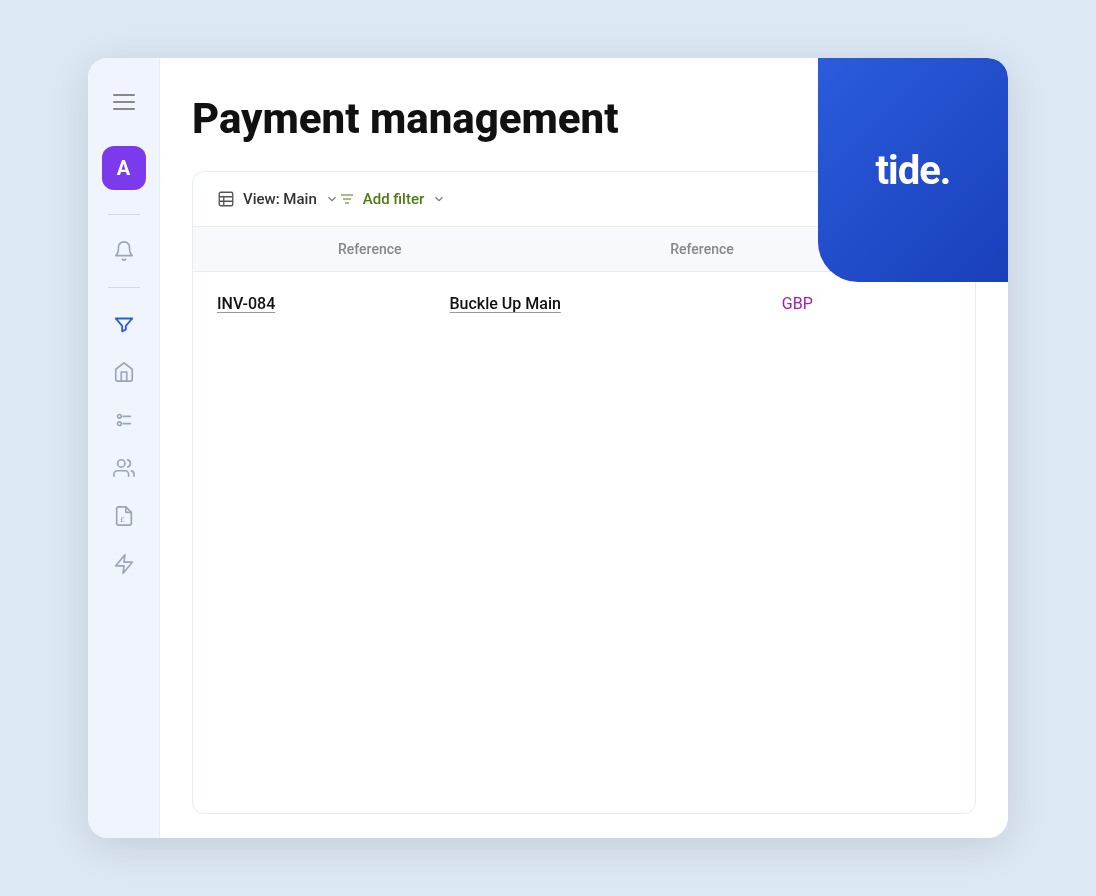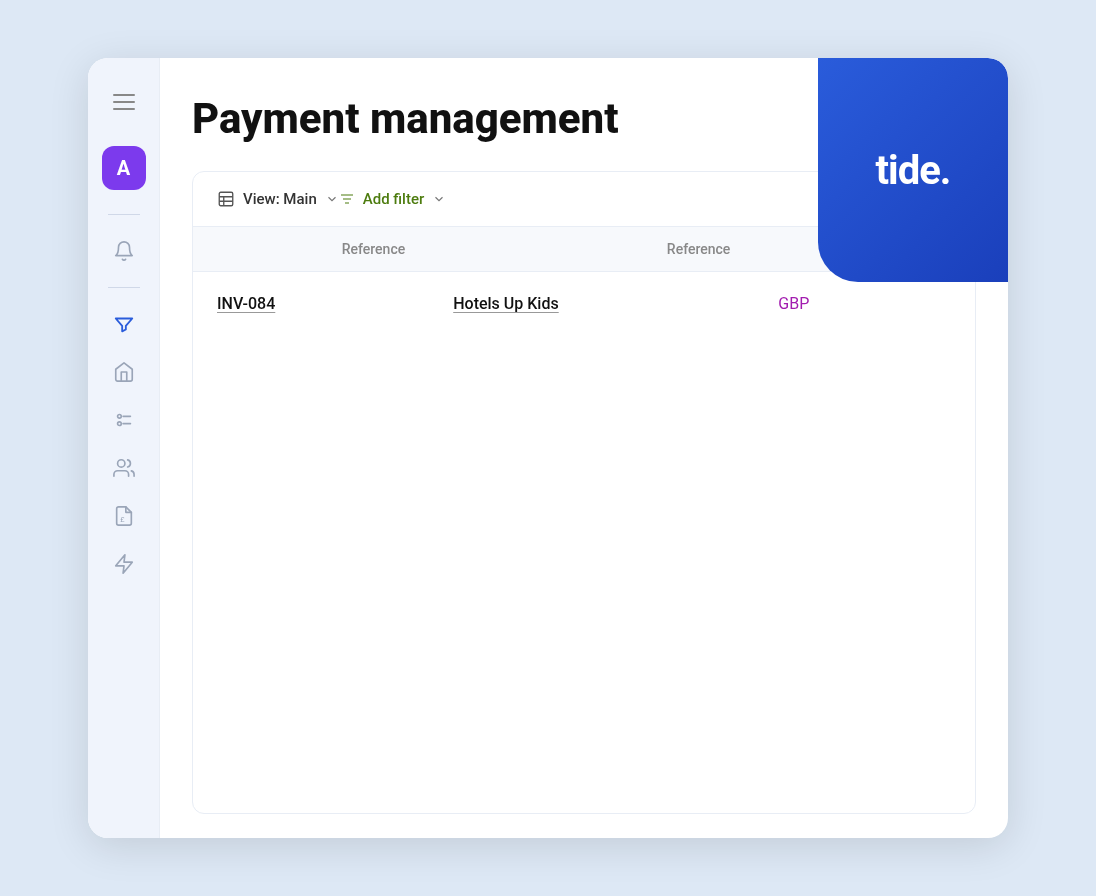--- a/index.html
+++ b/index.html
@@ -345,21 +345,21 @@
         <thead>
           <tr>
             <th>Reference</th>
             <th>Reference</th>
             <th>Currency</th>
           </tr>
         </thead>
         <tbody id="table-body">
         <tr>
       <td class="ref-cell"><a href="#">INV-084</a></td>
-      <td class="customer-cell"><a href="#">Hotels Up Kids</a></td>
+      <td class="customer-cell"><a href="#">Buckle Up Main</a></td>
       <td class="currency-cell">GBP</td>
     </tr>
           </tbody>
       </table>
 
     </div>
   </div>
 </div>
 
 </body></html>

